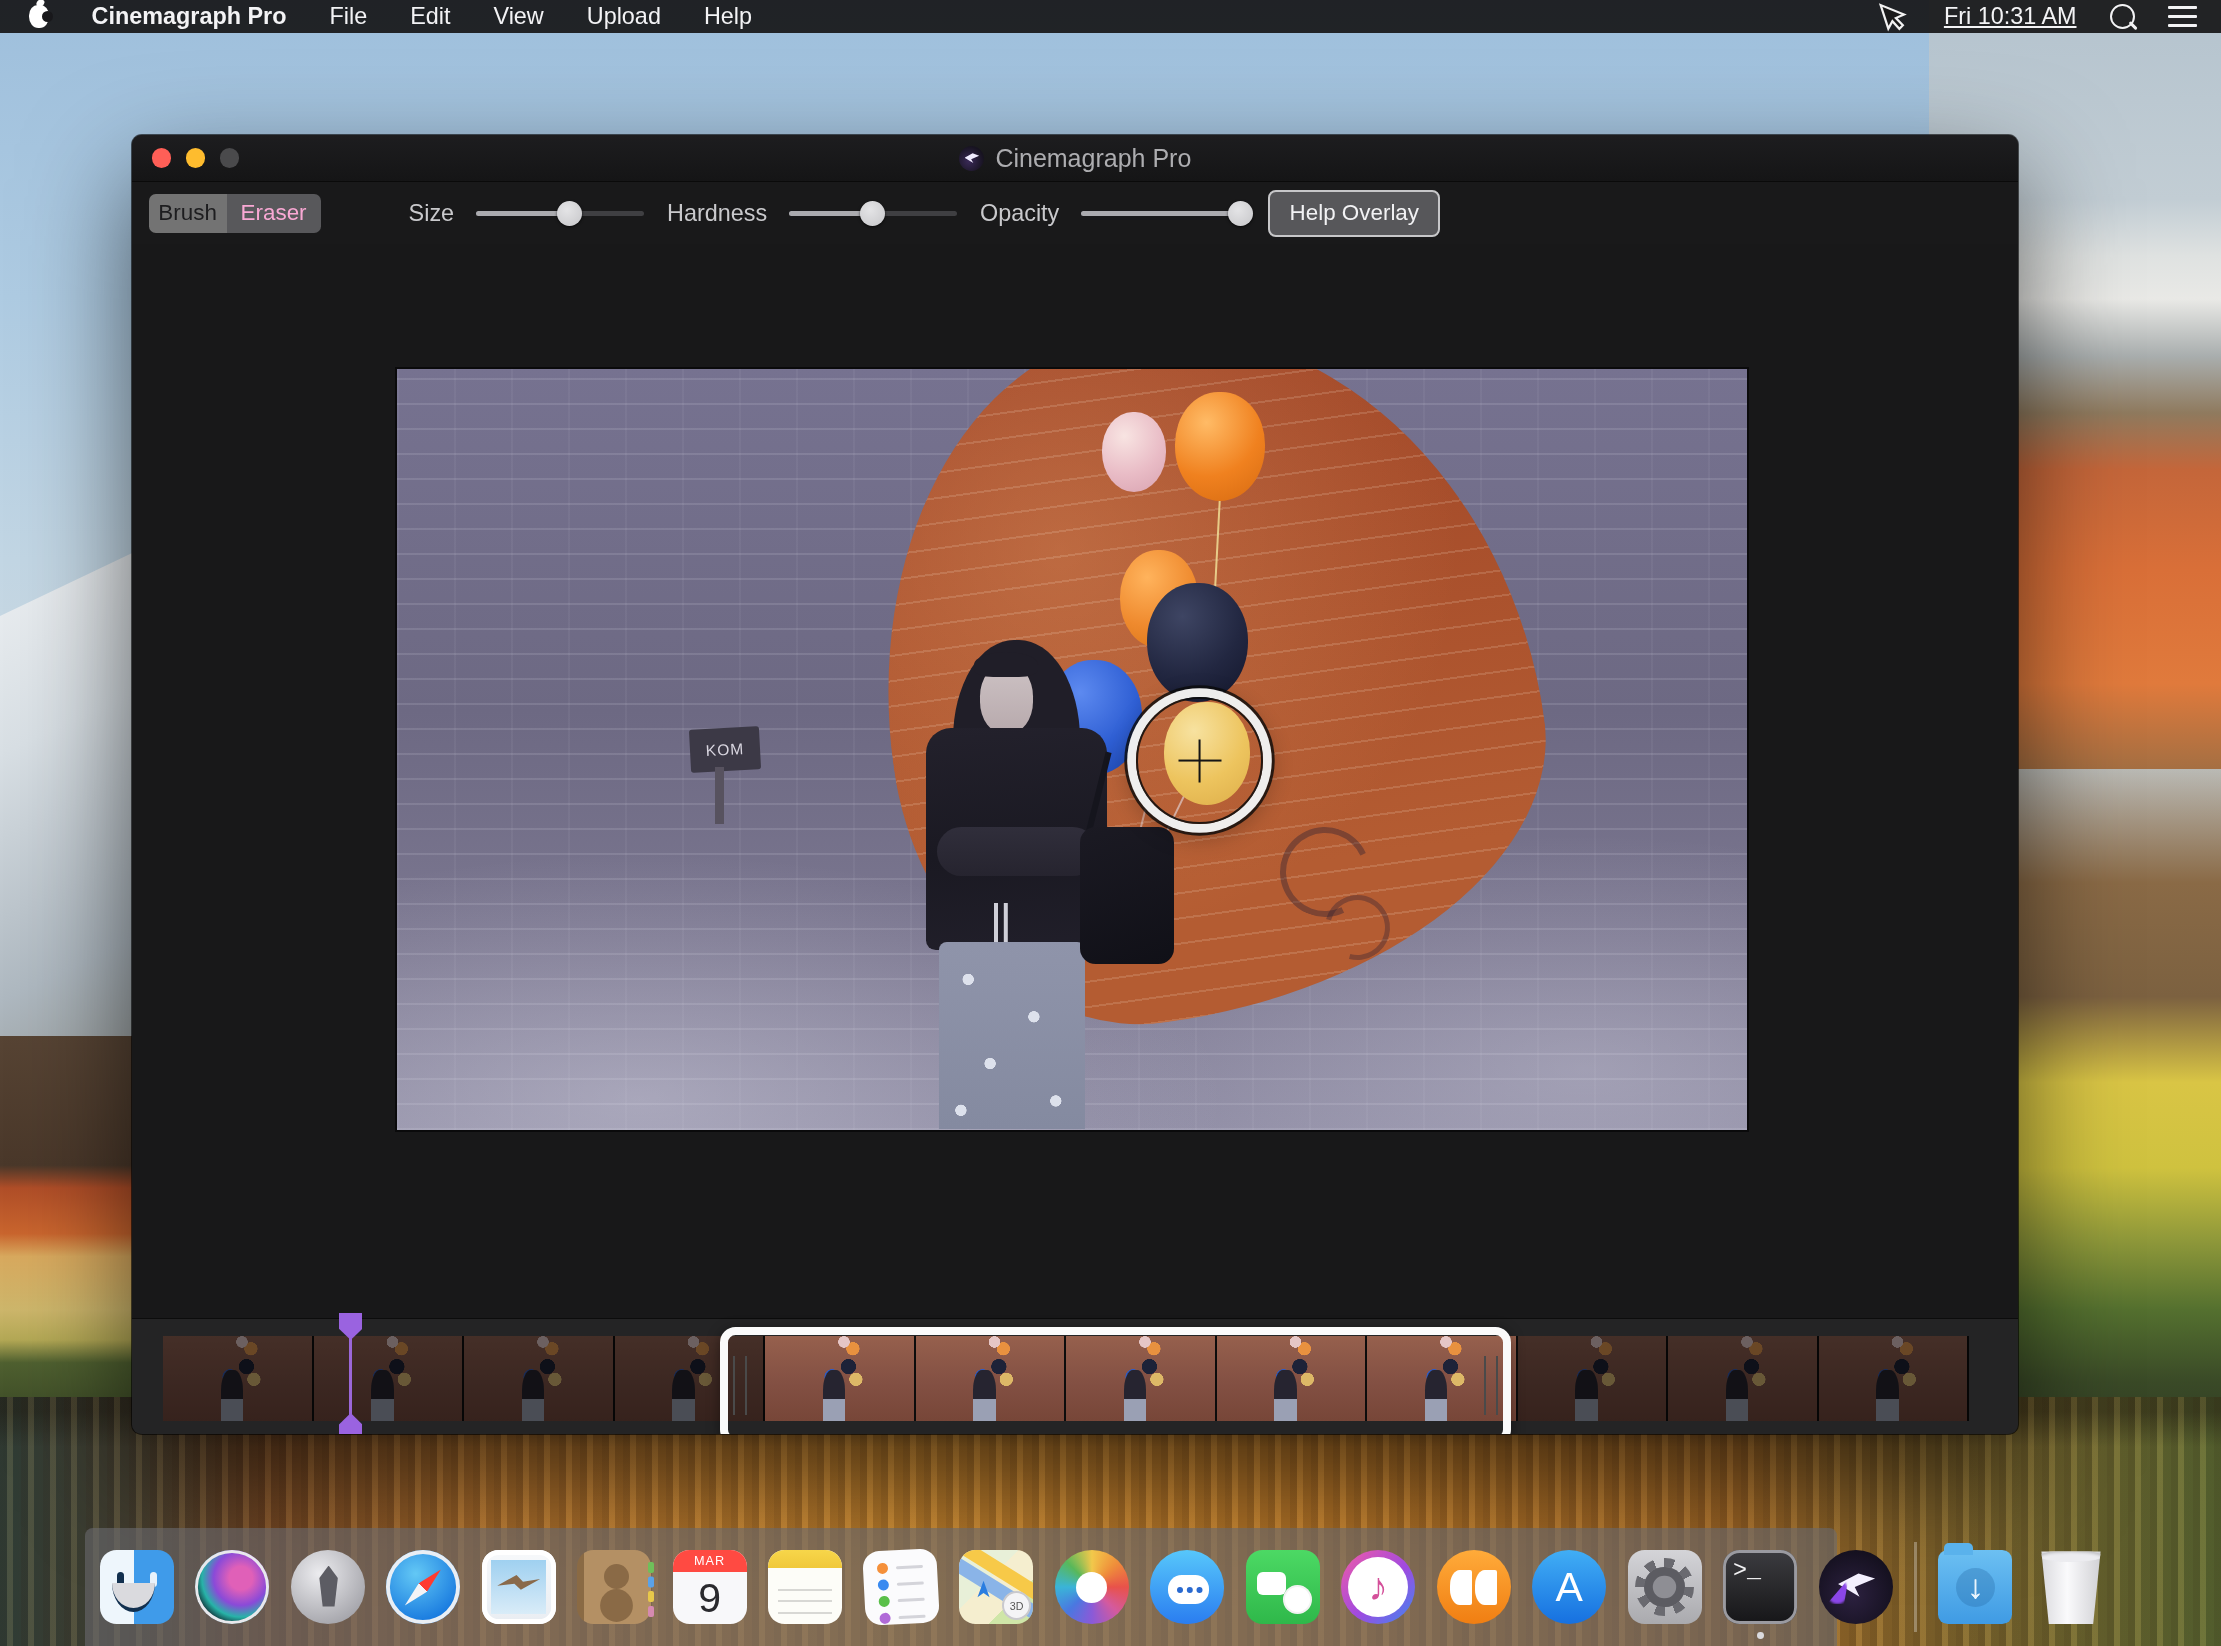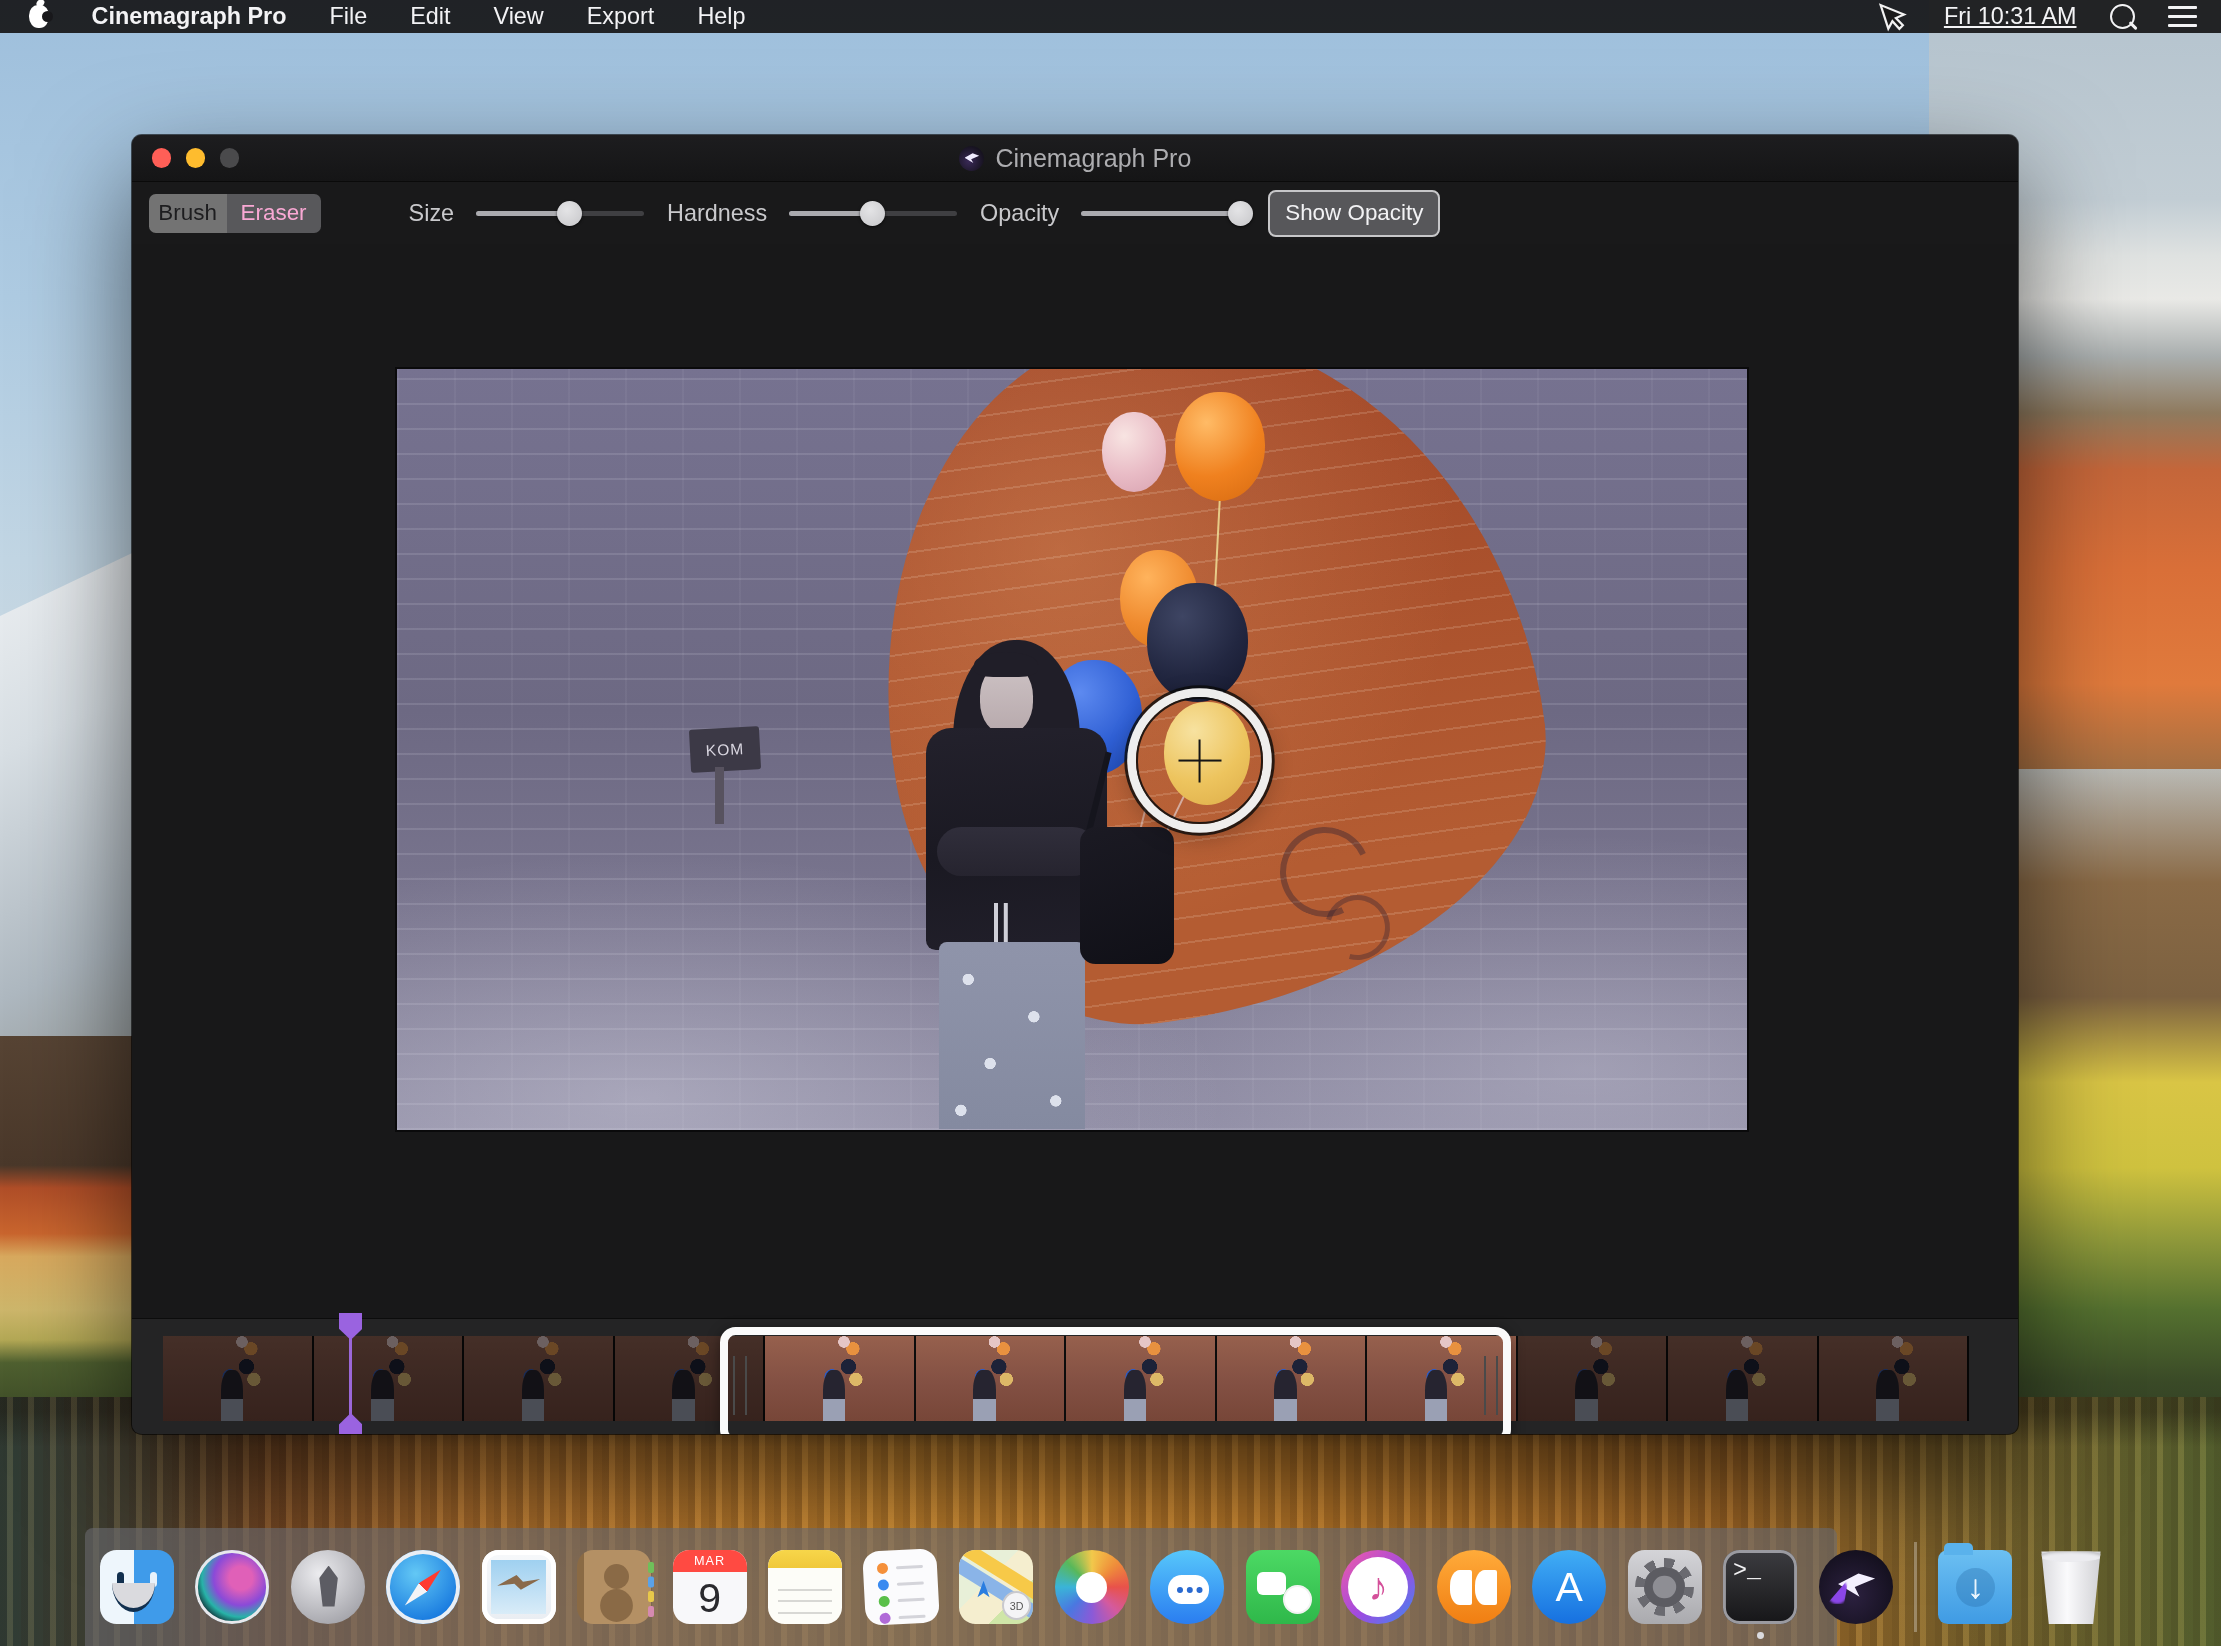--- a/index.html
+++ b/index.html
@@ -256,21 +256,21 @@
   <div class="wp-right"></div>
   <div class="wp-water"></div>
 
   <div class="menubar">
     <div class="mb-left">
       <div class="apple"></div>
       <div class="mb-item mb-app">Cinemagraph Pro</div>
       <div class="mb-item">File</div>
       <div class="mb-item">Edit</div>
       <div class="mb-item">View</div>
-      <div class="mb-item">Export</div>
+      <div class="mb-item">Upload</div>
       <div class="mb-item">Help</div>
     </div>
     <div class="mb-right">
       <svg class="cursor-arrow" viewBox="0 0 24 26">
         <path d="M5 2 L5 20 L9.5 15.8 L12.6 22.6 L15.8 21 L12.6 14.4 L19 13.8 Z" fill="#1a1a1a" stroke="#f2f2f2" stroke-width="1.6" transform="rotate(-18 12 13)"></path>
       </svg>
       <div class="mb-clock">Fri 10:31 AM</div>
       <div class="spotlight"></div>
       <div class="nclines">
           <span></span>
@@ -311,21 +311,21 @@
         <div class="track"></div>
         <div class="fill"></div>
         <div class="knob"></div>
       </div>
       <div class="ctl-label">Opacity</div>
       <div class="slider" style="--v: 95%;">
         <div class="track"></div>
         <div class="fill"></div>
         <div class="knob"></div>
       </div>
-      <div class="btn-overlay">Show Opacity</div>
+      <div class="btn-overlay">Help Overlay</div>
     </div>
 
     <div class="canvas">
       <div class="photo">
         <div class="blob"></div>
         <div class="kom-box">KOM</div>
         <div class="kom-pipe"></div>
         <div class="graffiti"></div>
 
         <div class="string s1"></div>

